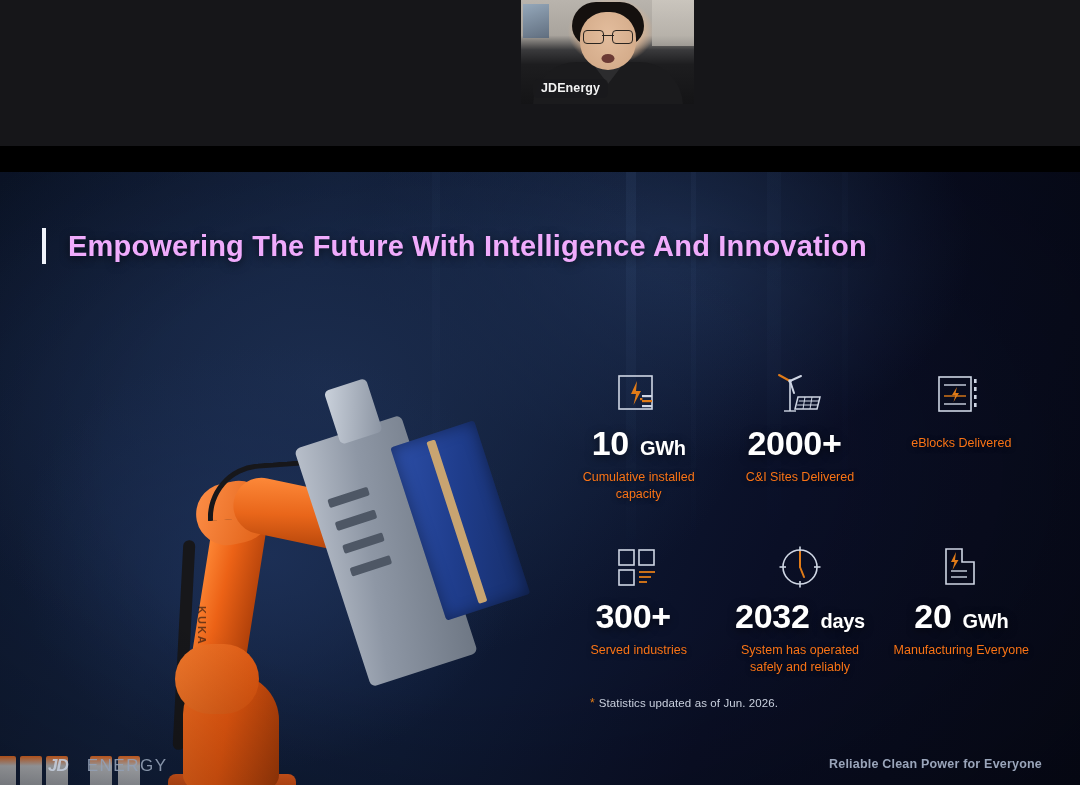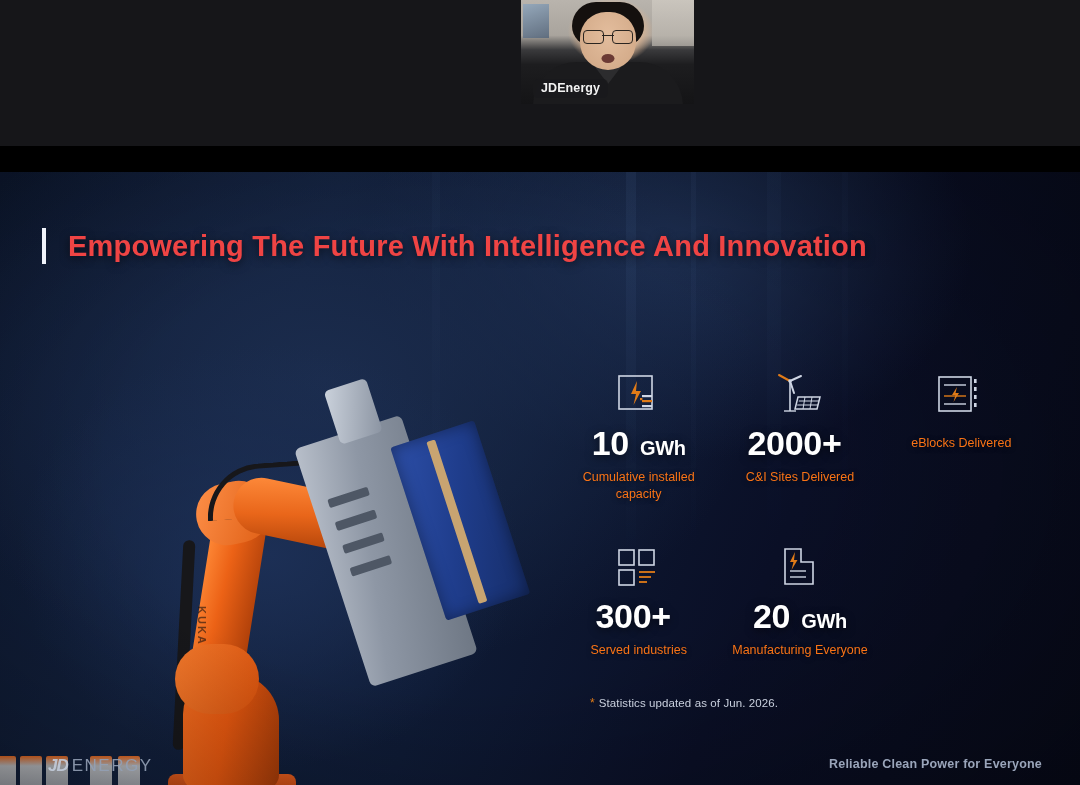--- a/index.html
+++ b/index.html
@@ -108,21 +108,21 @@
     position: absolute; top: 0; bottom: 34%;
     background: linear-gradient(180deg, rgba(120,160,220,.16), rgba(120,160,220,0));
   }
 
   
   .title-row {
     position: absolute; left: 42px; top: 228px; display: flex; align-items: center; gap: 22px;
   }
   .title-bar { width: 4px; height: 36px; background: #f0f3fa; }
   .title-text {
-    color: #ef4444; font-size: 29px; font-weight: 700; letter-spacing: .2px;
+    color: #f0abfc; font-size: 29px; font-weight: 700; letter-spacing: .2px;
     text-shadow: 0 2px 10px rgba(0,0,0,.6);
     white-space: nowrap;
   }
 
   
   .robot { position: absolute; left: 0; top: 172px; width: 560px; height: 613px; }
   .rb-backdrop {
     position: absolute; left: 0; top: 0; width: 560px; height: 480px;
     background: radial-gradient(ellipse 330px 280px at 48% 44%, #1c2f55 0%, rgba(14,24,46,0) 76%);
   }
@@ -238,21 +238,21 @@
   .footnote {
     position: absolute; left: 590px; top: 697px;
     color: #c9d0de; font-size: 11.5px; letter-spacing: .1px;
     display: flex; align-items: flex-start; gap: 4px;
   }
   .footnote .ast { color: #e07b18; font-size: 12px; line-height: 1; }
 
   
   .logo {
     position: absolute; left: 48px; top: 756px;
-    display: flex; align-items: center; gap: 1px;
+    display: flex; align-items: center; gap: 16px;
     color: #aab3c4; font-size: 17px; font-weight: 600; letter-spacing: 1.2px;
     opacity: .9;
   }
   .logo-jd { color: #c3ccdb; font-weight: 700; font-style: italic; letter-spacing: -1px; }
   .logo-energy { color: #93a0b5; font-weight: 400; letter-spacing: 1.5px; margin-left: 3px; }
   .tagline {
     position: absolute; right: 38px; top: 757px;
     color: #9aa5ba; font-size: 12.5px; letter-spacing: .2px; font-weight: bold;
   }
 </style>
@@ -402,20 +402,38 @@
           <line x1="24" y1="37" x2="32" y2="37" stroke="#e07b18" stroke-width="1.8"></line>
         </svg>
       </div>
       <div class="stat-value">
         <span class="stat-num">300+</span>
         <span class="stat-unit"></span>
       </div>
       <div class="stat-label">Served industries</div>
     </div>
 
+    <div class="stat">
+      <div class="stat-icon">
+        <svg width="48" height="48" viewBox="0 0 48 48">
+          <circle cx="24" cy="24" r="17" fill="none" stroke="#cfd6e4" stroke-width="1.6"></circle>
+          <line x1="24" y1="3.5" x2="24" y2="10" stroke="#cfd6e4" stroke-width="1.6"></line>
+          <line x1="24" y1="38" x2="24" y2="44.5" stroke="#cfd6e4" stroke-width="1.6"></line>
+          <line x1="3.5" y1="24" x2="10" y2="24" stroke="#cfd6e4" stroke-width="1.6"></line>
+          <line x1="38" y1="24" x2="44.5" y2="24" stroke="#cfd6e4" stroke-width="1.6"></line>
+          <line x1="24" y1="24" x2="24" y2="9" stroke="#e07b18" stroke-width="2" stroke-linecap="round"></line>
+          <line x1="24" y1="24" x2="28" y2="34" stroke="#e07b18" stroke-width="2" stroke-linecap="round"></line>
+        </svg>
+      </div>
+      <div class="stat-value">
+        <span class="stat-num">2032</span>
+        <span class="stat-unit">days</span>
+      </div>
+      <div class="stat-label">System has operated safely and reliably</div>
+    </div>
 
     <div class="stat">
       <div class="stat-icon">
         <svg width="46" height="46" viewBox="0 0 46 46">
           <path d="M8 5 L24 5 L24 18 L36 18 L36 40 L8 40 Z" fill="none" stroke="#cfd6e4" stroke-width="1.6"></path>
           <path d="M18 8 L13 18 L16.5 18 L14.5 26 L20.5 16 L17 16 Z" fill="#e07b18"></path>
           <line x1="13" y1="27" x2="29" y2="27" stroke="#cfd6e4" stroke-width="1.4"></line>
           <line x1="13" y1="33" x2="29" y2="33" stroke="#cfd6e4" stroke-width="1.4"></line>
         </svg>
       </div>

